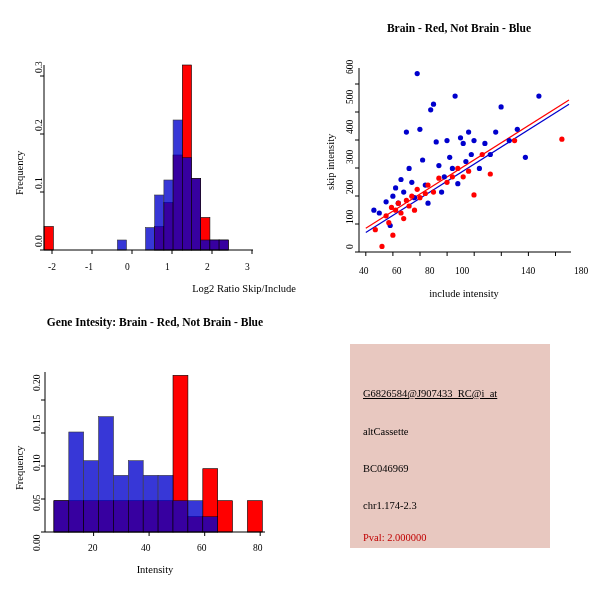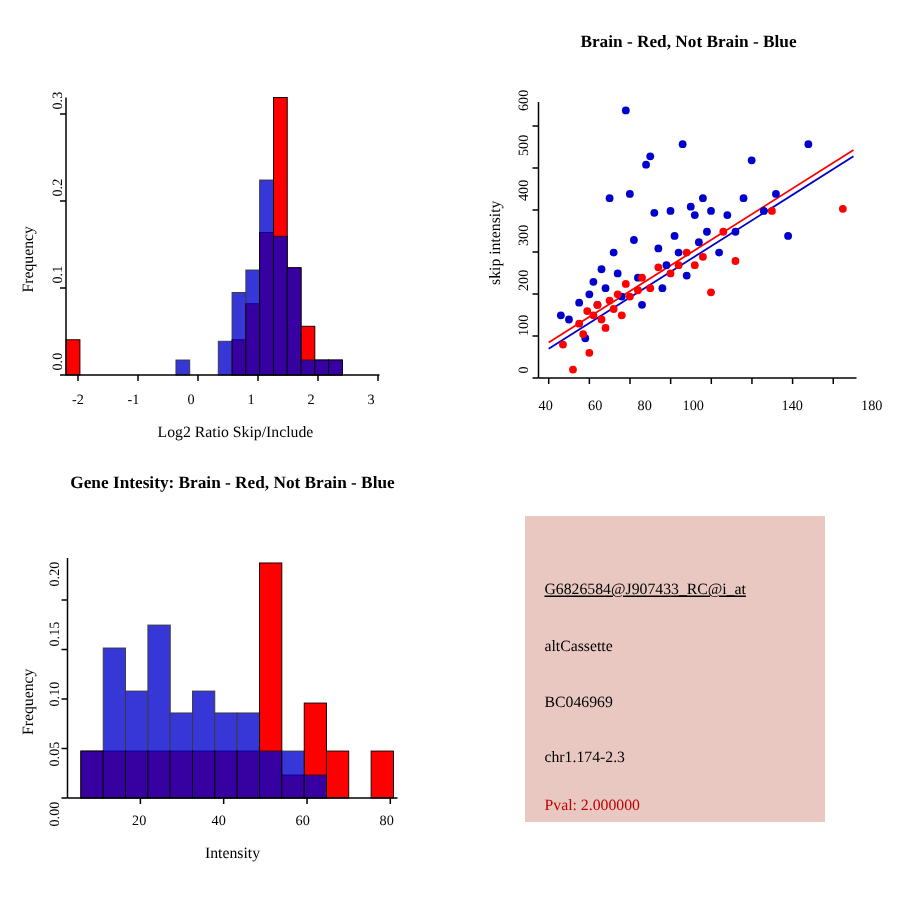--- a/index.html
+++ b/index.html
@@ -61,21 +61,21 @@
   }
   .infotext.pval{color:#c00000;}
 </style>
 </head>
 <body>
 
 <div class="panel" style="left:0;top:0;width:300px;height:300px;">
 
   <div class="vlab" style="left:14px;top:195px;">Frequency</div>
 
-  <div class="axlab" style="position:absolute;left:32px;top:283px;width:250px;">Log2 Ratio Skip/Include</div>
+  <div class="axlab" style="position:absolute;left:46px;top:283px;width:250px;text-align:right;">Log2 Ratio Skip/Include</div>
 
   <div class="vtick" style="left:34px;top:247px;">0.0</div>
   <div class="vtick" style="left:34px;top:189px;">0.1</div>
   <div class="vtick" style="left:34px;top:131px;">0.2</div>
   <div class="vtick" style="left:34px;top:73px;">0.3</div>
 
   <div class="tick" style="left:48px;top:262px;">-2</div>
   <div class="tick" style="left:85px;top:262px;">-1</div>
   <div class="tick" style="left:125px;top:262px;">0</div>
   <div class="tick" style="left:165px;top:262px;">1</div>
@@ -125,20 +125,21 @@
       <line x1="212" y1="250" x2="212" y2="254"></line>
       <line x1="252" y1="250" x2="252" y2="254"></line>
     </g>
   </svg>
 </div>
 
 <div class="panel" style="left:309px;top:0;width:300px;height:300px;">
   <div class="ttl" style="position:absolute;left:0;top:22px;width:300px;">Brain - Red, Not Brain - Blue</div>
 
   <div class="vlab" style="left:16px;top:190px;">skip intensity</div>
+  <div class="axlab" style="position:absolute;left:30px;top:288px;width:250px;">include intensity</div>
 
   <div class="vtick" style="left:36px;top:249px;">0</div>
   <div class="vtick" style="left:36px;top:224px;">100</div>
   <div class="vtick" style="left:36px;top:194px;">200</div>
   <div class="vtick" style="left:36px;top:164px;">300</div>
   <div class="vtick" style="left:36px;top:134px;">400</div>
   <div class="vtick" style="left:36px;top:104px;">500</div>
   <div class="vtick" style="left:36px;top:74px;">600</div>
 
   <div class="tick" style="left:50px;top:266px;">40</div>

